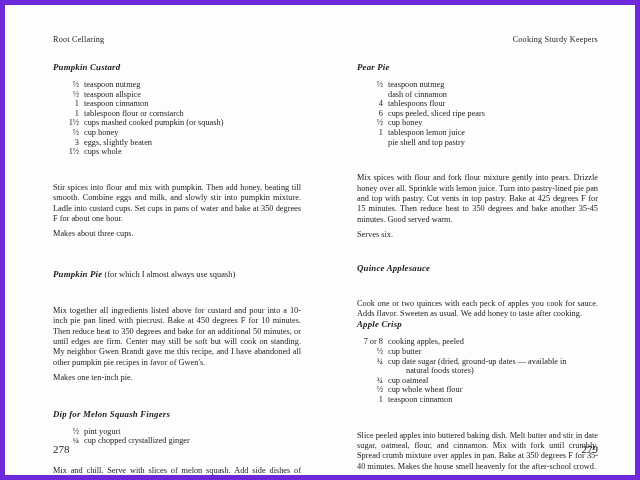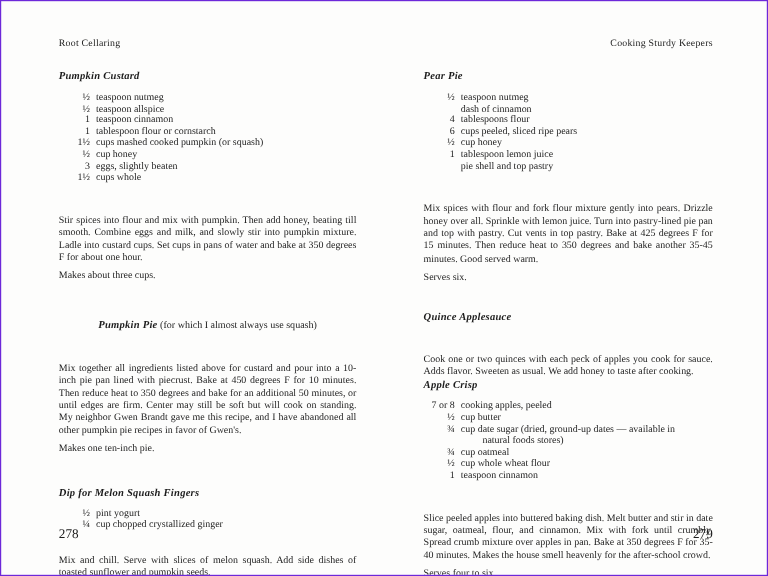--- a/index.html
+++ b/index.html
@@ -1,21 +1,21 @@
 <!DOCTYPE html>
 <html><head>
 <meta charset="utf-8">
 <style>
   html, body { margin: 0; padding: 0; background: #ffffff; }
   #sheet {
     position: relative;
     width: 640px;
     height: 480px;
     box-sizing: border-box;
-    border: 1px solid #6d28d9;
+    border: 5px solid #6d28d9;
     background: #fdfdfc;
     font-family: "Liberation Serif", serif;
     color: #1c1c1c;
     overflow: hidden;
   }
   .page { position: absolute; top: 0; height: 480px; }
   #left-page  { left: 48px;  width: 248px; }
   #right-page { left: 352px; width: 241px; }
 
   .running-header { font-size: 8.2px; line-height: 10px; margin-top: 30px; letter-spacing: 0.2px; }
@@ -36,21 +36,21 @@
 
   .pagenum { position: absolute; top: 438px; font-size: 11px; }
   .pagenum.left { left: 0; }
   .pagenum.right { right: 0; }
 
   
   .mt17 { margin-top: 17px; }
   .mt18 { }
   .mt22 { margin-top: 22px; }
   .mt25 { margin-top: 25px; }
-  .mt29 { margin-top: 29px; text-align: center; }
+  .mt29 { margin-top: 29px; }
   .mt9  { margin-top: 26px; }
   .mt8  { margin-top: 20px; }
   .mt5  { margin-top: 5px; }
 </style>
 </head>
 <body>
 
 <div id="sheet">
 
   <div class="page" id="left-page">

